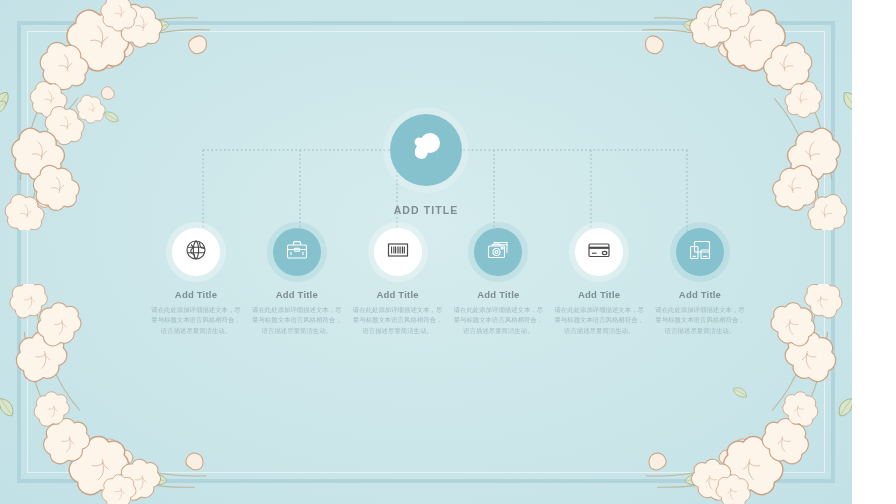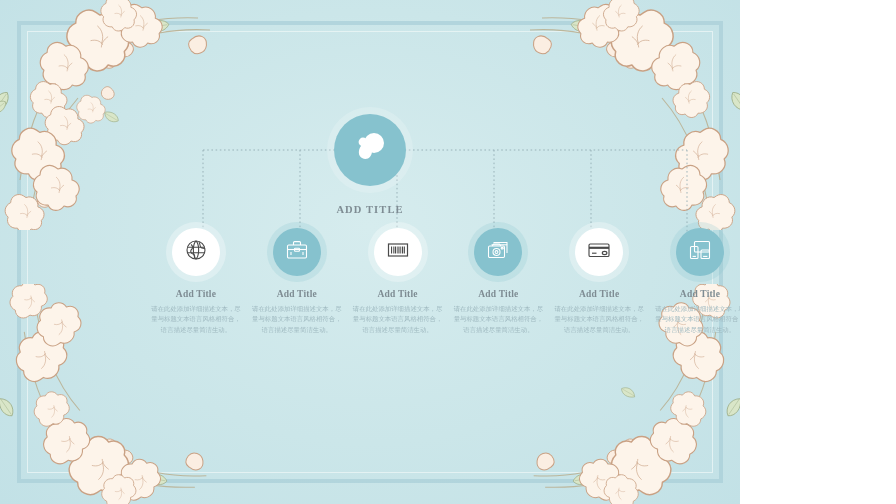--- a/index.html
+++ b/index.html
@@ -2,25 +2,25 @@
 <html><head>
 <meta charset="utf-8">
 <style>
   html, body {
     margin: 0;
     padding: 0;
     background: #ffffff;
   }
   #slide {
     position: relative;
-    width: 740px;
+    width: 852px;
     height: 504px;
     overflow: hidden;
     background: #000000;
-    font-family: Liberation Serif, serif;
+    font-family: Liberation Sans, sans-serif;
   }
   
   .bg-wash {
     position: absolute;
     inset: 0;
     background:
       radial-gradient(ellipse at 50% 45%, #d6ecee 0%, #cbe6e9 55%, #c2e1e6 100%);
   }
   
   .frame-outer {

